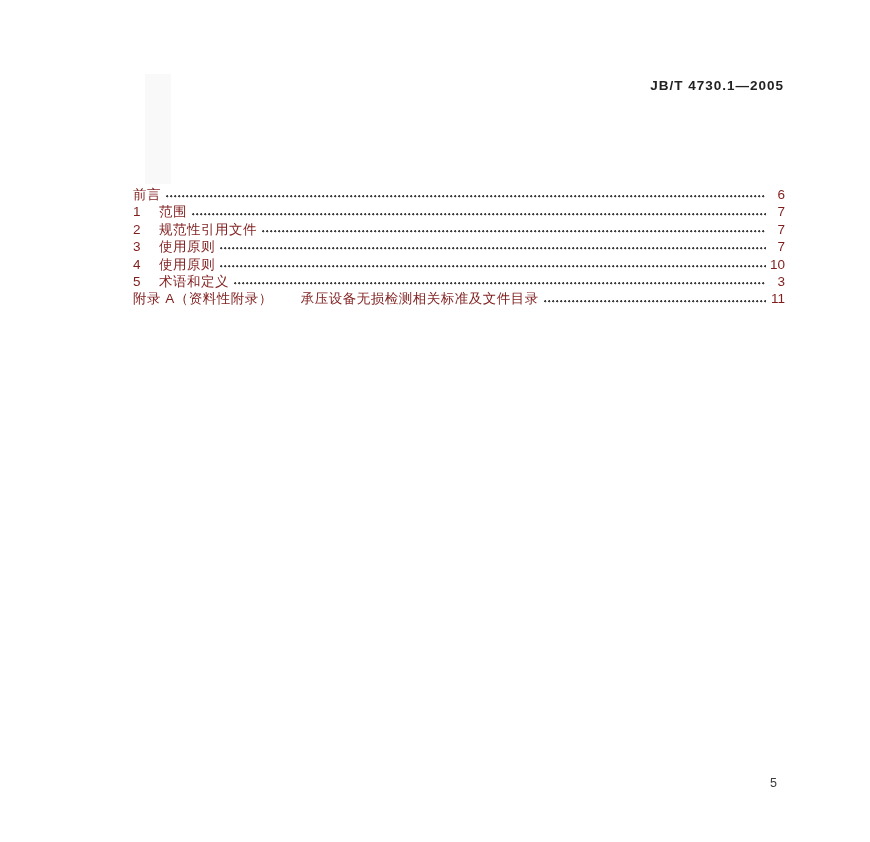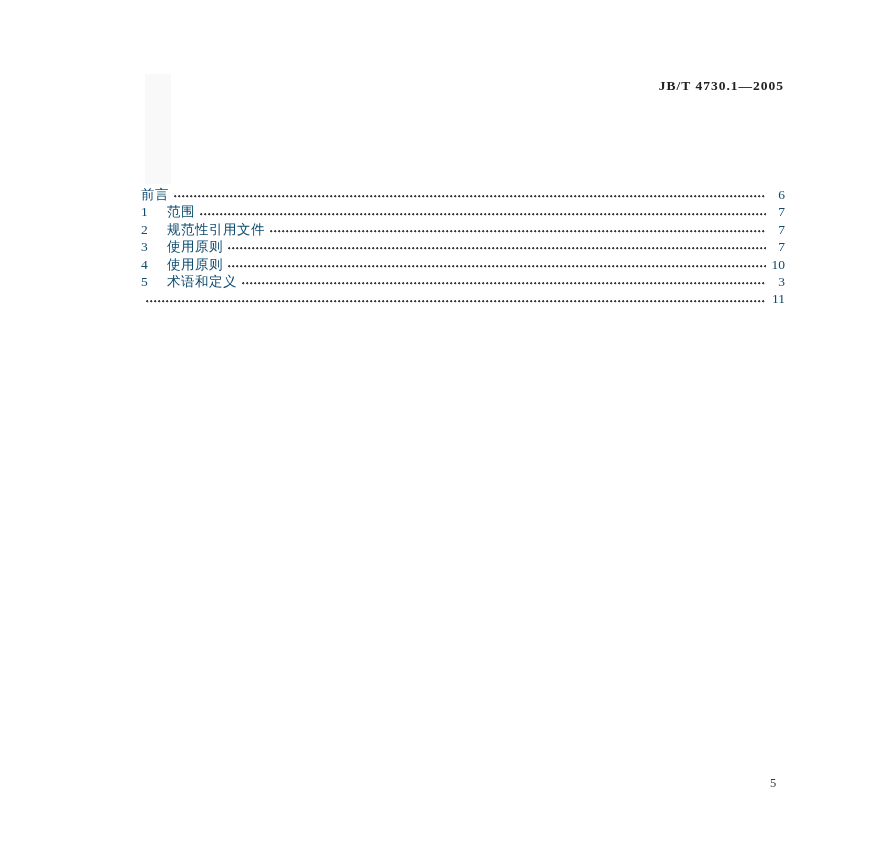--- a/index.html
+++ b/index.html
@@ -6,21 +6,21 @@
     margin: 0;
     padding: 0;
     background: #ffffff;
   }
   .page {
     position: relative;
     width: 870px;
     height: 842px;
     background: #ffffff;
     overflow: hidden;
-    font-family: Liberation Serif, serif;
+    font-family: Liberation Sans, sans-serif;
     color: #1d1d1d;
   }
   
   .scan-artifact {
     position: absolute;
     left: 145px;
     top: 74px;
     width: 26px;
     height: 110px;
     background: rgba(0,0,0,0.025);
@@ -53,23 +53,22 @@
     left: 133px;
     top: 186px;
     width: 652px;
   }
   .toc-row {
     display: flex;
     align-items: baseline;
     height: 17.4px;
     font-size: 13.5px;
     line-height: 17.4px;
-    color: #0c4a6e;
+    color: #7f1d1d;
     white-space: nowrap;
-    margin-left: 8px;
   }
   .toc-num {
     display: inline-block;
     width: 26px;
     flex: 0 0 26px;
   }
   .toc-label {
     flex: 0 0 auto;
     letter-spacing: 0.5px;
   }
@@ -142,20 +141,21 @@
     </div>
 
     <div class="toc-row">
       <span class="toc-num">5</span>
       <span class="toc-label">术语和定义</span>
       <span class="dot-leader"></span>
       <span class="toc-page">3</span>
     </div>
 
     <div class="toc-row">
+      <span class="toc-label">附录 A（资料性附录）　　承压设备无损检测相关标准及文件目录</span>
       <span class="dot-leader"></span>
       <span class="toc-page">11</span>
     </div>
 
   </div>
 
   <div class="folio">5</div>
 
 </div>
 

